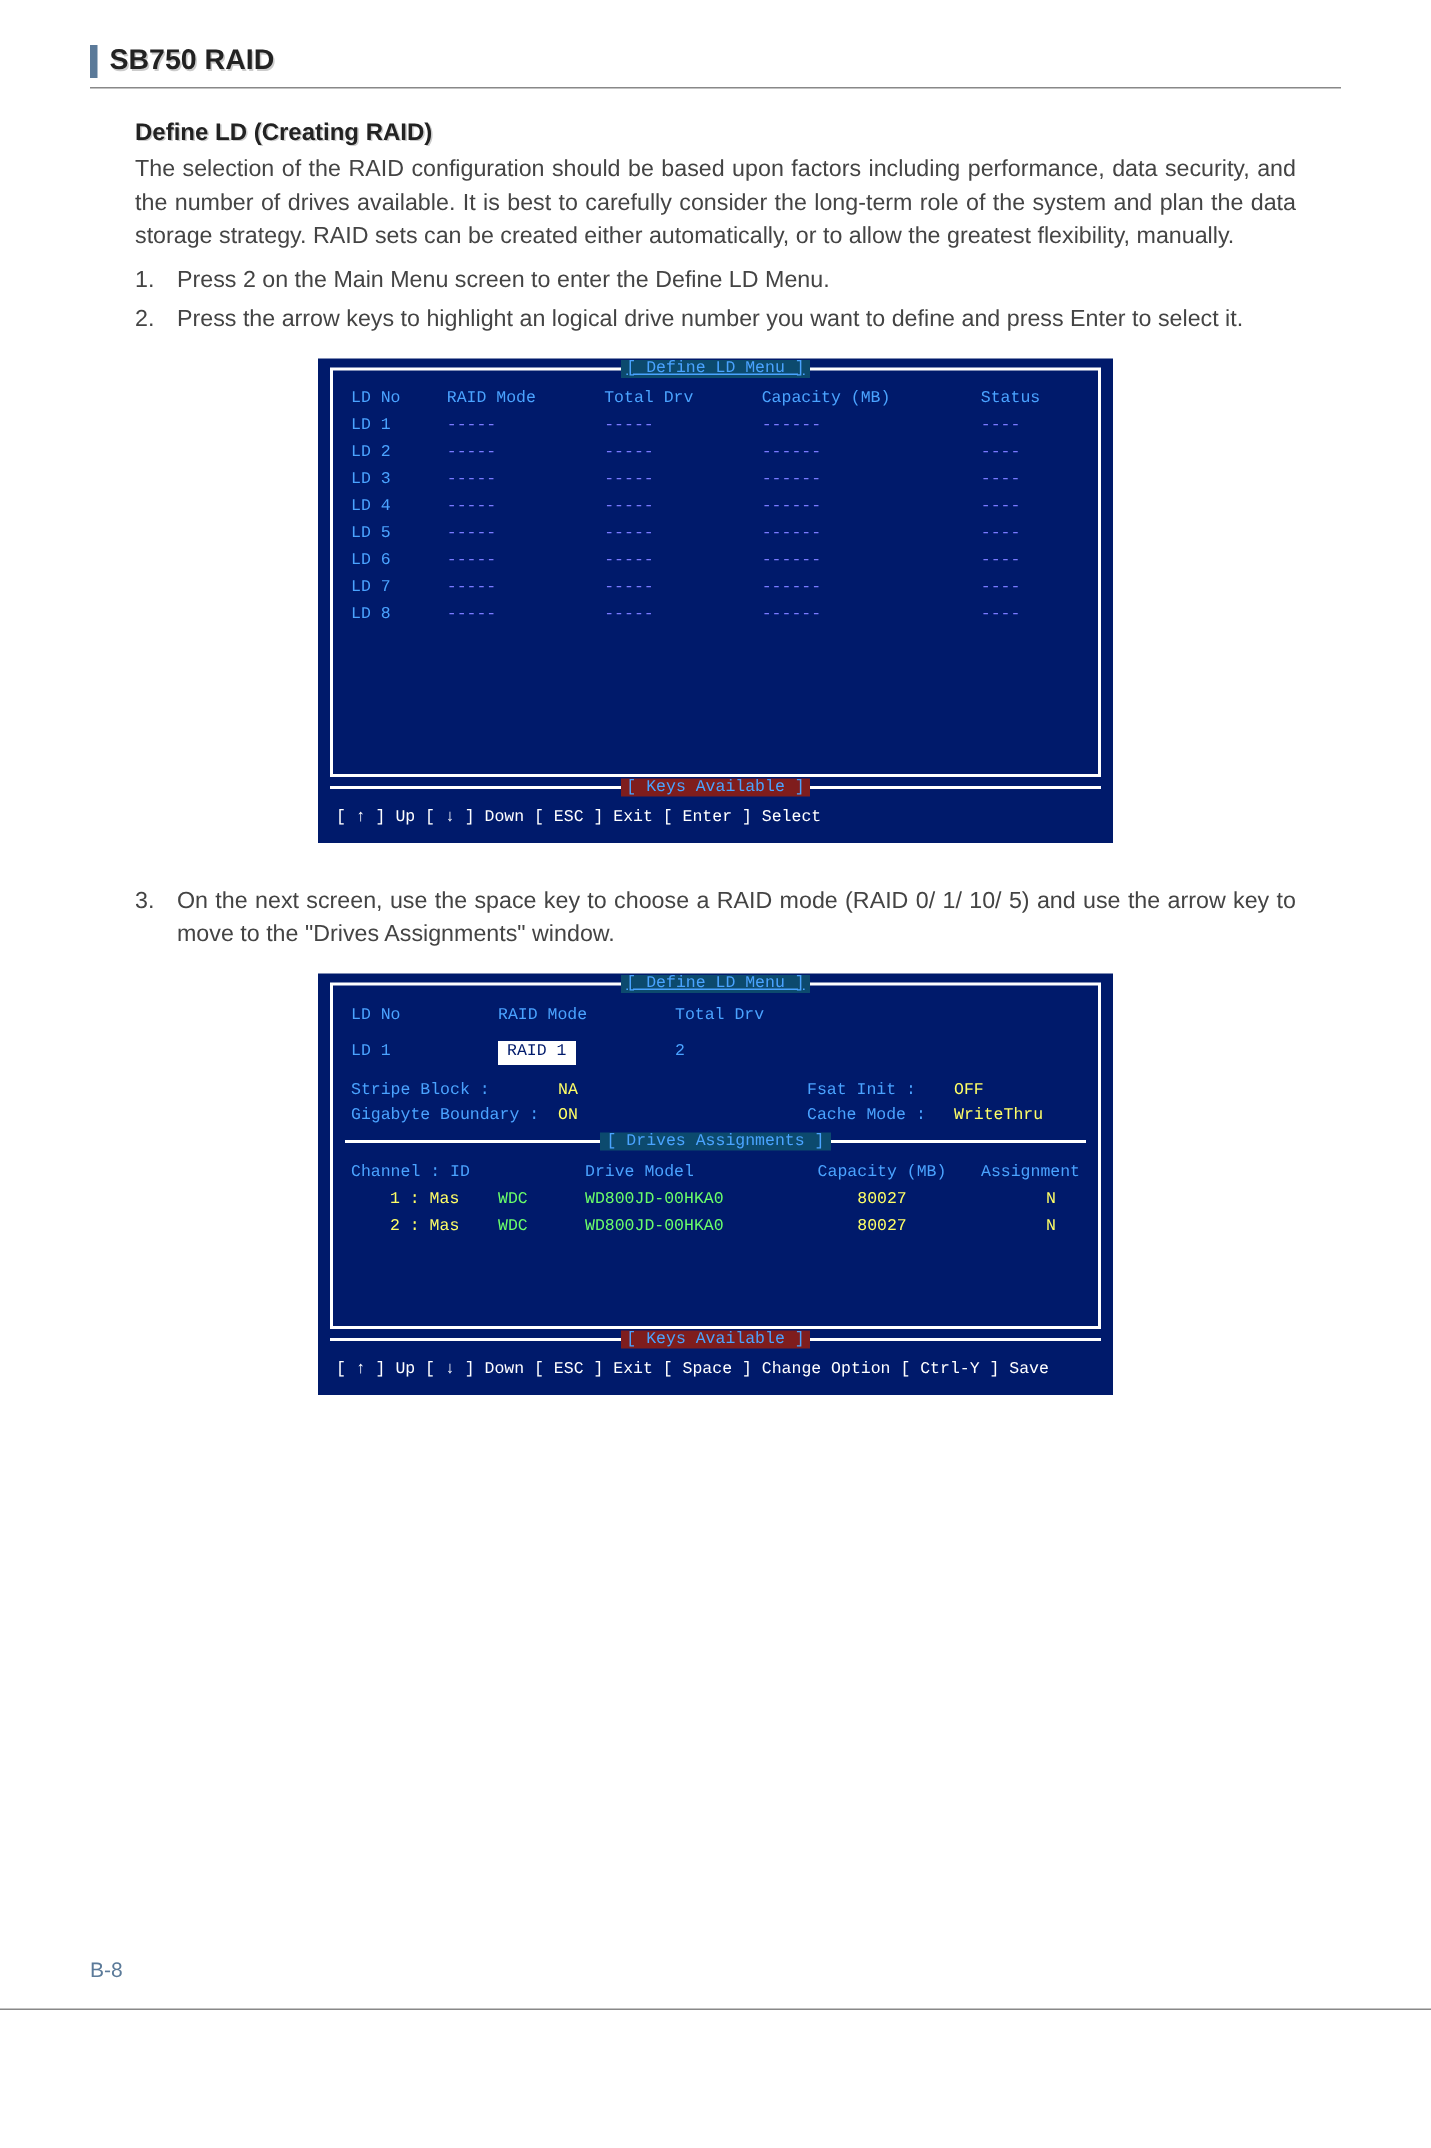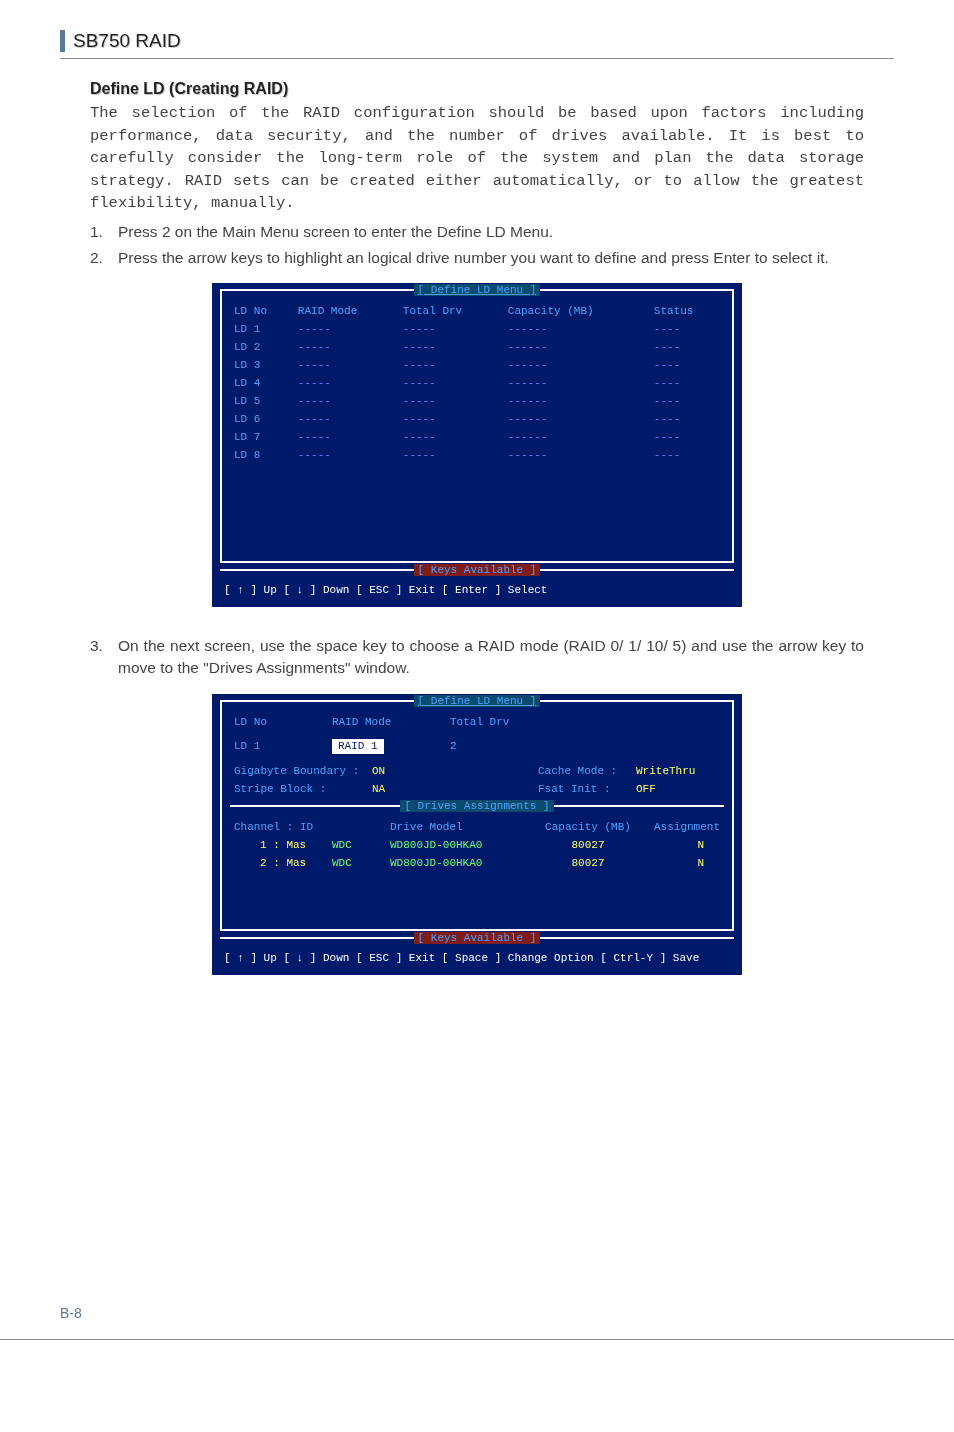--- a/index.html
+++ b/index.html
@@ -17,21 +17,21 @@
     box-sizing: border-box;
     position: relative;
   }
   .header-rule {
     border-bottom: 1px solid #888;
     padding-bottom: 6px;
     margin-bottom: 18px;
   }
   .chapter-title {
     font-size: 19px;
-    font-weight: normal;
+    font-weight: bold;
     color: #222;
     text-shadow: 1px 1px 0 #ccc;
     display: flex;
     align-items: center;
   }
   .chapter-title .bar {
     display: inline-block;
     width: 5px;
     height: 22px;
     background: #5b7a99;
@@ -46,21 +46,20 @@
   .section-title {
     font-weight: bold;
     color: #222;
     text-shadow: 1px 1px 0 #ccc;
     font-size: 16px;
     margin-bottom: 2px;
   }
   .para {
     margin-bottom: 6px;
     text-align: justify;
-    font-family: Liberation Mono, monospace;
   }
   .step {
     display: flex;
     margin-bottom: 4px;
     text-align: justify;
   }
   .step .num {
     width: 28px;
     flex-shrink: 0;
   }
@@ -277,32 +276,32 @@
             <td class="lbl">2</td>
             <td></td>
                 <td></td>
           </tr>
         </tbody>
           </table>
         <div style="height:8px"></div>
         <table>
           <tbody>
               <tr>
+            <td class="lbl" style="width:130px">Stripe Block :</td>
+            <td class="yel" style="width:60px">NA</td>
+            <td style="width:90px"></td>
+            <td class="lbl" style="width:90px">Fsat Init :</td>
+            <td class="yel">OFF</td>
+          </tr>
+          <tr>
             <td class="lbl">Gigabyte Boundary :</td>
             <td class="yel">ON</td>
             <td></td>
             <td class="lbl">Cache Mode :</td>
             <td class="yel">WriteThru</td>
-          </tr>
-          <tr>
-            <td class="lbl" style="width:130px">Stripe Block :</td>
-            <td class="yel" style="width:60px">NA</td>
-            <td style="width:90px"></td>
-            <td class="lbl" style="width:90px">Fsat Init :</td>
-            <td class="yel">OFF</td>
           </tr>
         </tbody>
           </table>
 
         <div class="subframe">
           <div class="sub-title"><span>[ Drives Assignments ]</span></div>
           <table>
             <tbody>
                 <tr>
               <th style="width:90px">Channel : ID</th>

